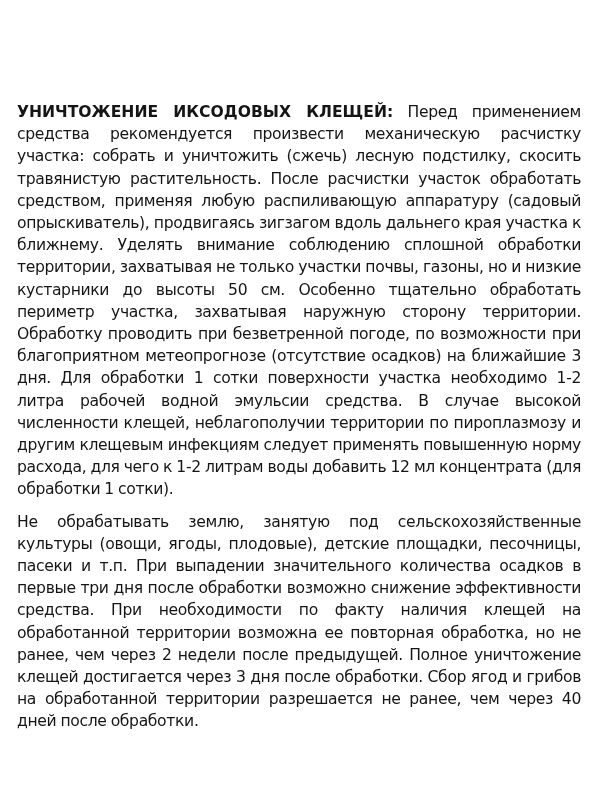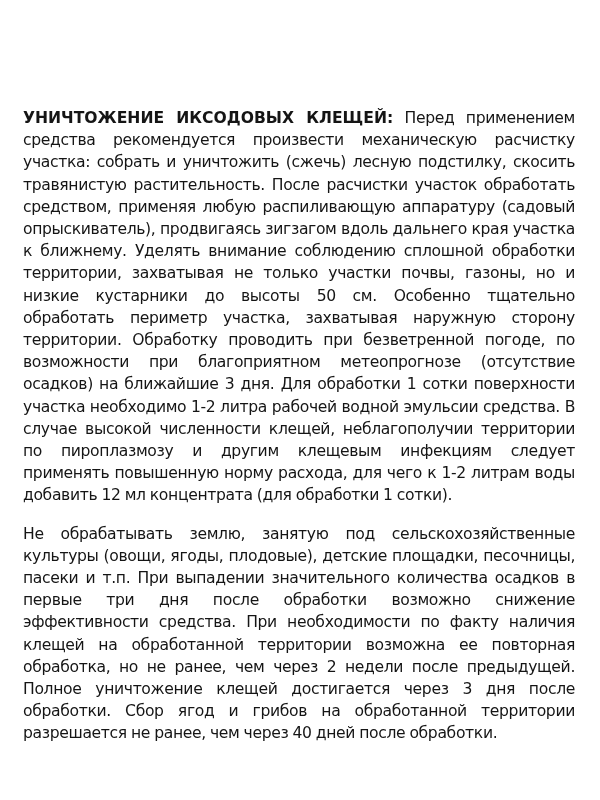--- a/index.html
+++ b/index.html
@@ -19,21 +19,21 @@
       top: 91px;
       width: 584px;
       font-family: "DejaVu Sans", "Liberation Sans", sans-serif;
       font-size: 15.6px;
       line-height: 22.2px;
       color: #151515;
       letter-spacing: -0.35px;
       word-spacing: -0.5px;
     }
     .para {
-      margin: 16px;
+      margin: 10px;
       text-align: justify;
       text-align-last: left;
     }
     .heading {
       font-weight: bold;
       letter-spacing: 0px;
     }
   </style>
 </head>
 <body>

